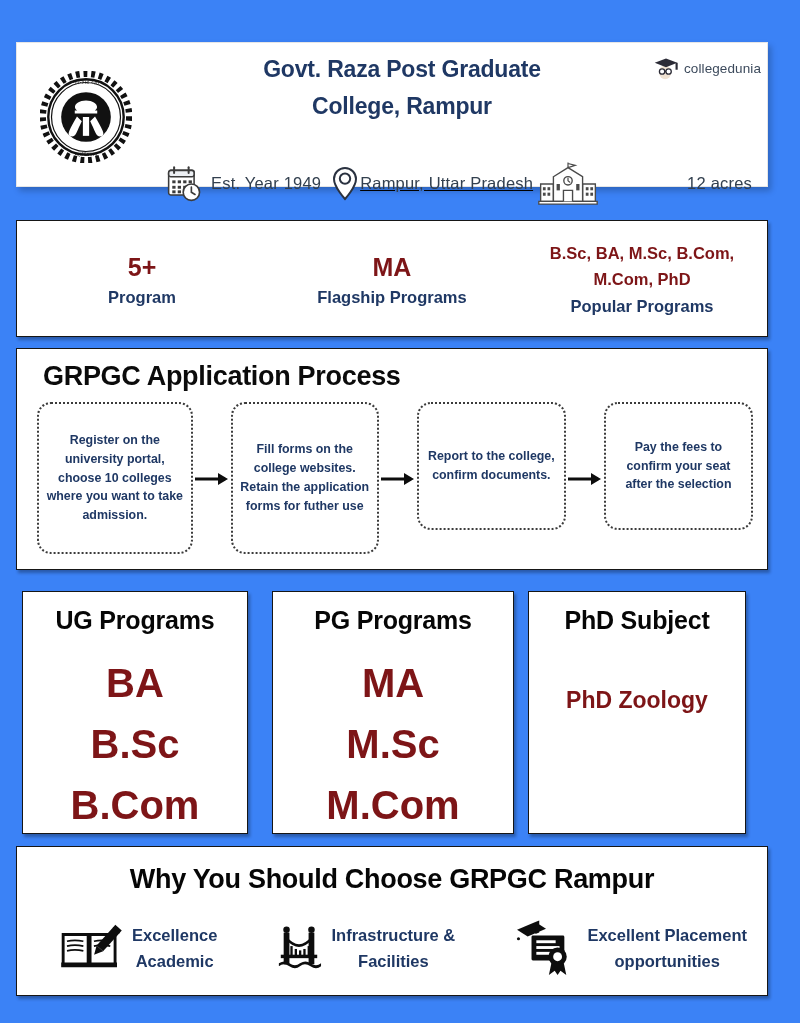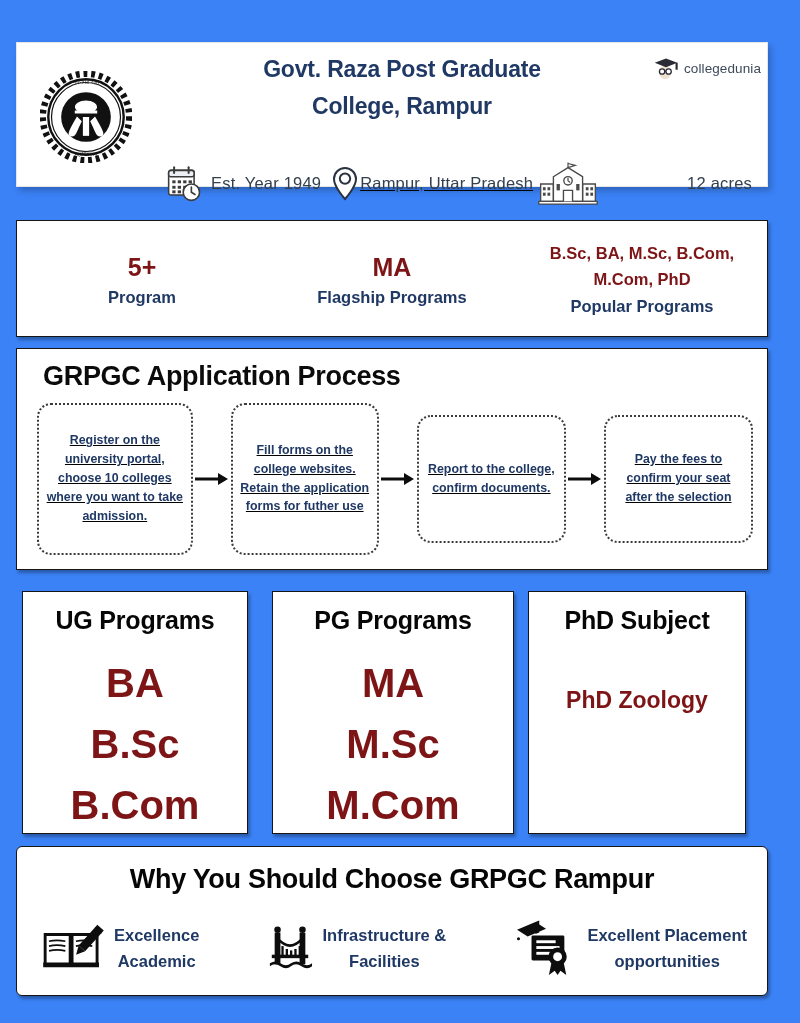--- a/index.html
+++ b/index.html
@@ -74,21 +74,21 @@
   }
 
   
   .process{left:16px;top:348px;width:752px;height:222px;}
   .process-title{
     position:absolute;left:26px;top:12px;
     font-size:27px;font-weight:bold;color:#0b0b0b;letter-spacing:-.3px;
   }
   .steps{
     position:absolute;left:20px;top:53px;right:14px;height:153px;
-    display:flex;align-items:center;text-decoration:underline;
+    display:flex;
   }
   .step{
     border:2.2px dotted #3b3b3b;border-radius:14px;
     box-sizing:border-box;
     padding:8px 6px;
     color:#1f3864;font-weight:bold;font-size:12.4px;line-height:1.52;
     text-align:center;
     display:flex;align-items:center;justify-content:center;
     background:#fff;
   }
@@ -114,27 +114,27 @@
   .prog-list{
     margin-top:18px;text-align:center;
   }
   .prog-item{
     color:#7d1517;font-weight:bold;font-size:40px;line-height:1.52;
   }
   .prog-item.sm{font-size:23px;}
   .prog.phd .prog-list{margin-top:48px;}
 
   
-  .why{left:16px;top:846px;width:752px;height:150px;border-radius:6px;}
+  .why{left:16px;top:846px;width:752px;height:150px;}
   .why-title{
     text-align:center;font-weight:bold;color:#060606;
     font-size:27px;margin-top:17px;letter-spacing:-.3px;
   }
   .why-row{
-    position:absolute;left:8px;top:62px;right:8px;height:78px;
+    position:absolute;left:26px;top:62px;right:8px;height:78px;
     display:flex;align-items:center;
   }
   .why-item{display:flex;align-items:center;}
   .why-ico{flex:0 0 auto;display:flex;align-items:center;justify-content:center;}
   .why-text{
     color:#1f3864;font-weight:bold;font-size:16.5px;line-height:1.58;
     text-align:center;padding-left:9px;
   }
   .why-gap{flex:1 1 auto;}
 </style>

